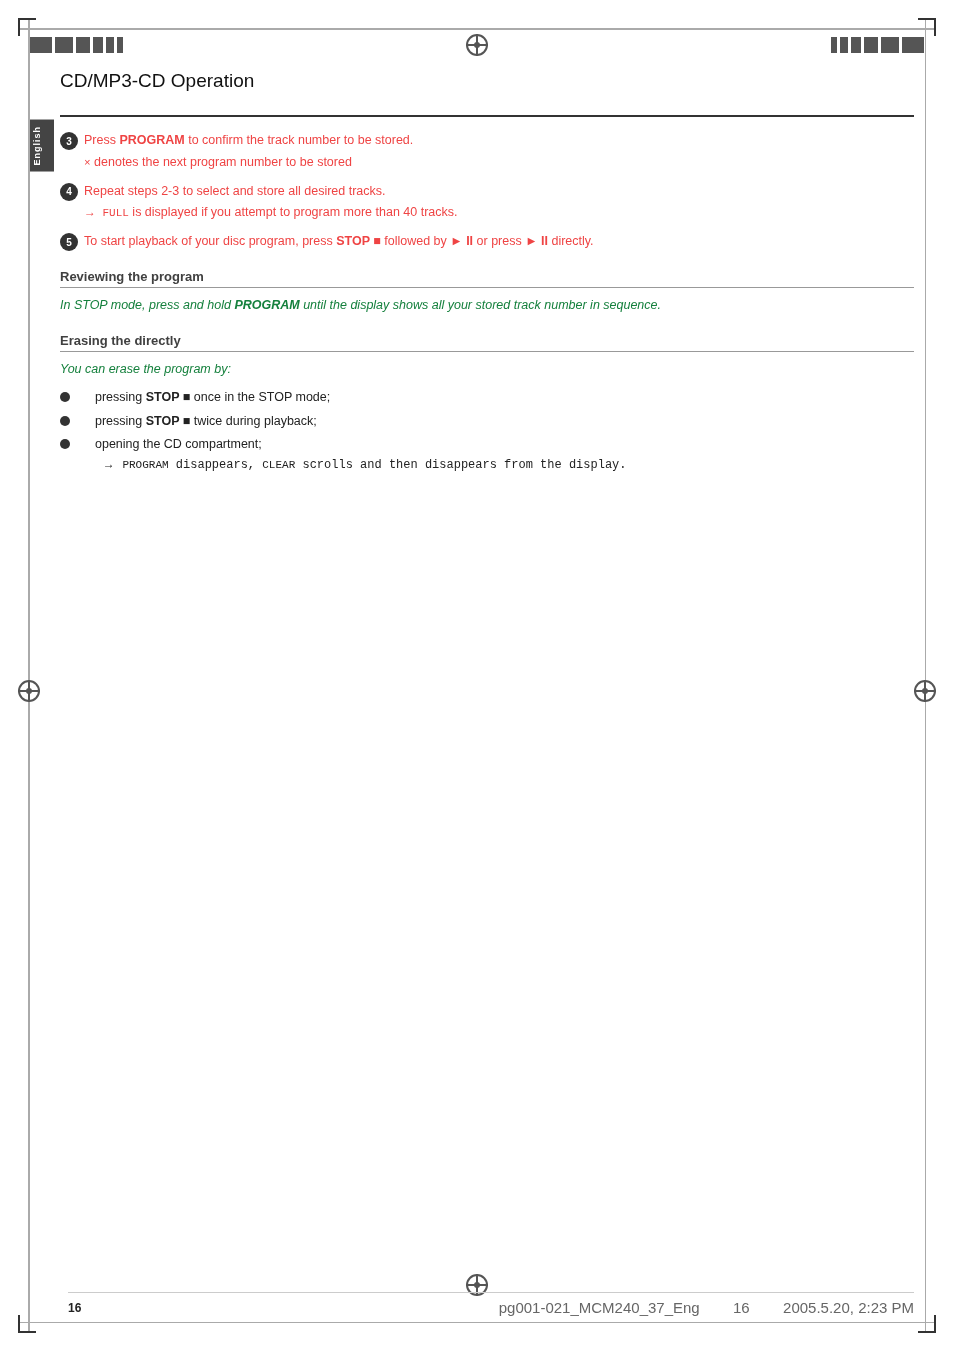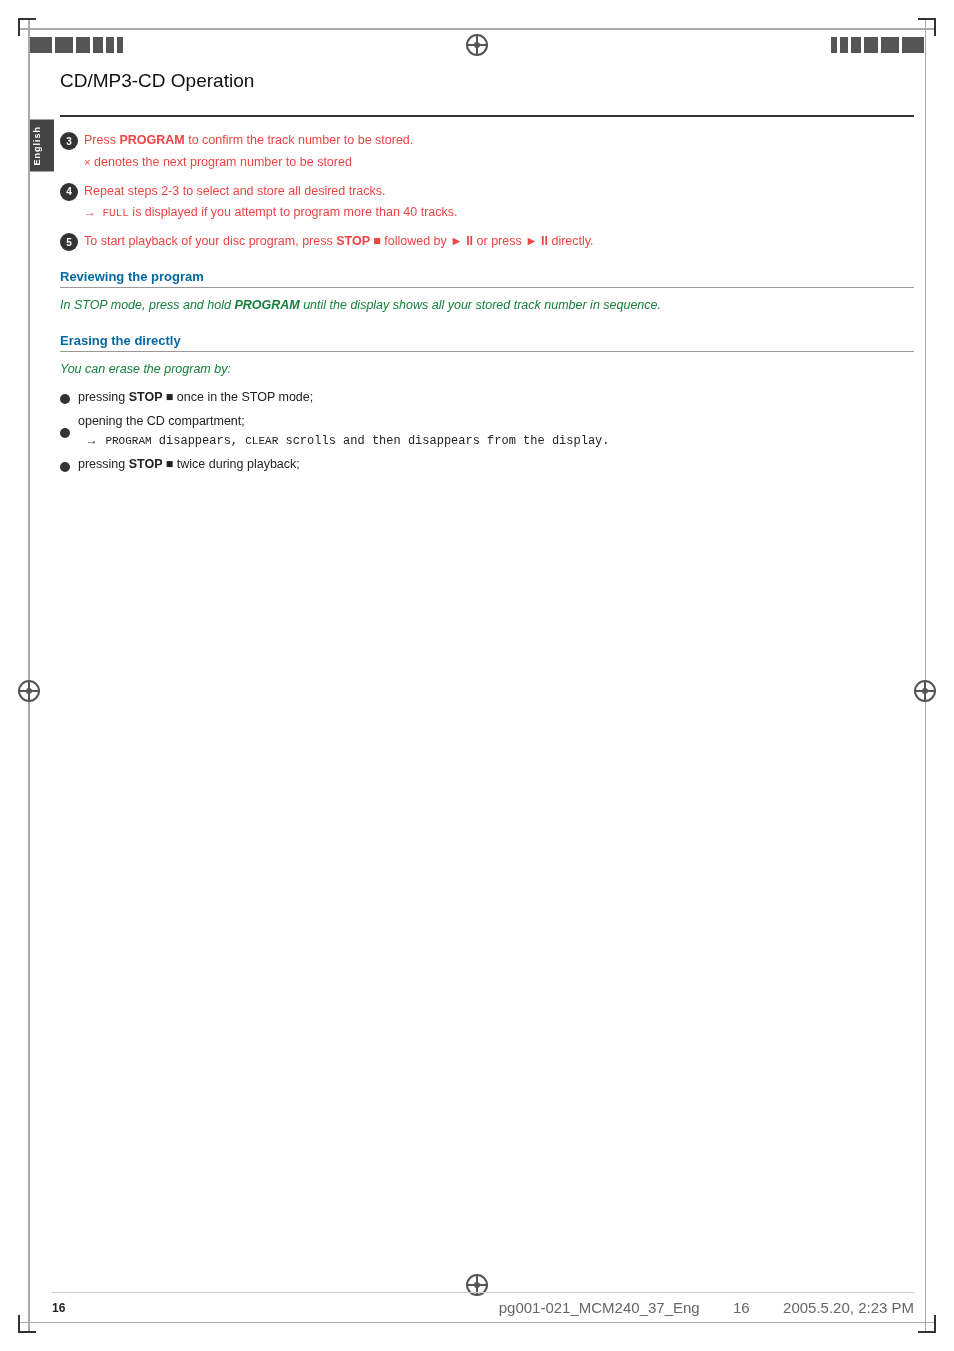--- a/index.html
+++ b/index.html
@@ -141,21 +141,21 @@
 
     .arrow-sym {
       font-size: 12px;
       margin-right: 3px;
     }
 
     
     .section-header {
       font-size: 13px;
       font-weight: bold;
-      color: #0369a1;
+      color: #404040;
       border-bottom: 1px solid #999;
       padding-bottom: 3px;
       margin-top: 18px;
       margin-bottom: 8px;
     }
 
     .section-body {
       font-size: 12.5px;
       line-height: 1.55;
       color: #15803d;
@@ -163,22 +163,22 @@
       font-style: italic;
     }
 
     
     .bullet-list {
       margin-top: 8px;
     }
 
     .bullet-item {
       display: flex;
-      gap: 8px;
-      align-items: center;
+      gap: 25px;
+      align-items: flex-start;
       margin-bottom: 5px;
       font-size: 12.5px;
       line-height: 1.5;
     }
 
     .bullet-dot {
       min-width: 10px;
       width: 10px;
       height: 10px;
       background: #333;
@@ -199,21 +199,21 @@
       padding-left: 10px;
       margin-top: 2px;
       font-size: 12px;
       font-family: 'Courier New', monospace;
     }
 
     
     .footer {
       position: absolute;
       bottom: 35px;
-      left: 52px;
+      left: 68px;
       right: 40px;
       display: flex;
       justify-content: space-between;
       align-items: center;
       border-top: 1px solid #ccc;
       padding-top: 6px;
     }
 
     .page-number {
       font-size: 12px;
@@ -391,40 +391,40 @@
 
   <div class="section-header">Erasing the directly</div>
   <div class="section-body">You can erase the program by:</div>
 
   <div class="bullet-list">
 
     <div class="bullet-item">
       <div class="bullet-dot"></div>
       <div class="bullet-content">
         pressing <b>STOP ■</b> once in the STOP mode;
+      </div>
+    </div>
+
+    <div class="bullet-item">
+      <div class="bullet-dot"></div>
+      <div class="bullet-content">
+        pressing <b>STOP ■</b> twice during playback;
       </div>
     </div>
 
     <div class="bullet-item">
       <div class="bullet-dot"></div>
       <div class="bullet-content">
         opening the CD compartment;
         <span class="arrow-sub">
           <span class="arrow-sym">→</span> <span class="monospace">PROGRAM</span> disappears, <span class="monospace">CLEAR</span> scrolls and then disappears from the display.
         </span>
       </div>
     </div>
 
-    <div class="bullet-item">
-      <div class="bullet-dot"></div>
-      <div class="bullet-content">
-        pressing <b>STOP ■</b> twice during playback;
-      </div>
-    </div>
-
   </div>
 
 </div>
 
 <div style="position:absolute; top: 680px; left: 18px; width:22px; height:22px;">
   <div class="crosshair-circle"></div>
   <div class="crosshair-inner"></div>
   <div class="crosshair"></div>
 </div>
 

